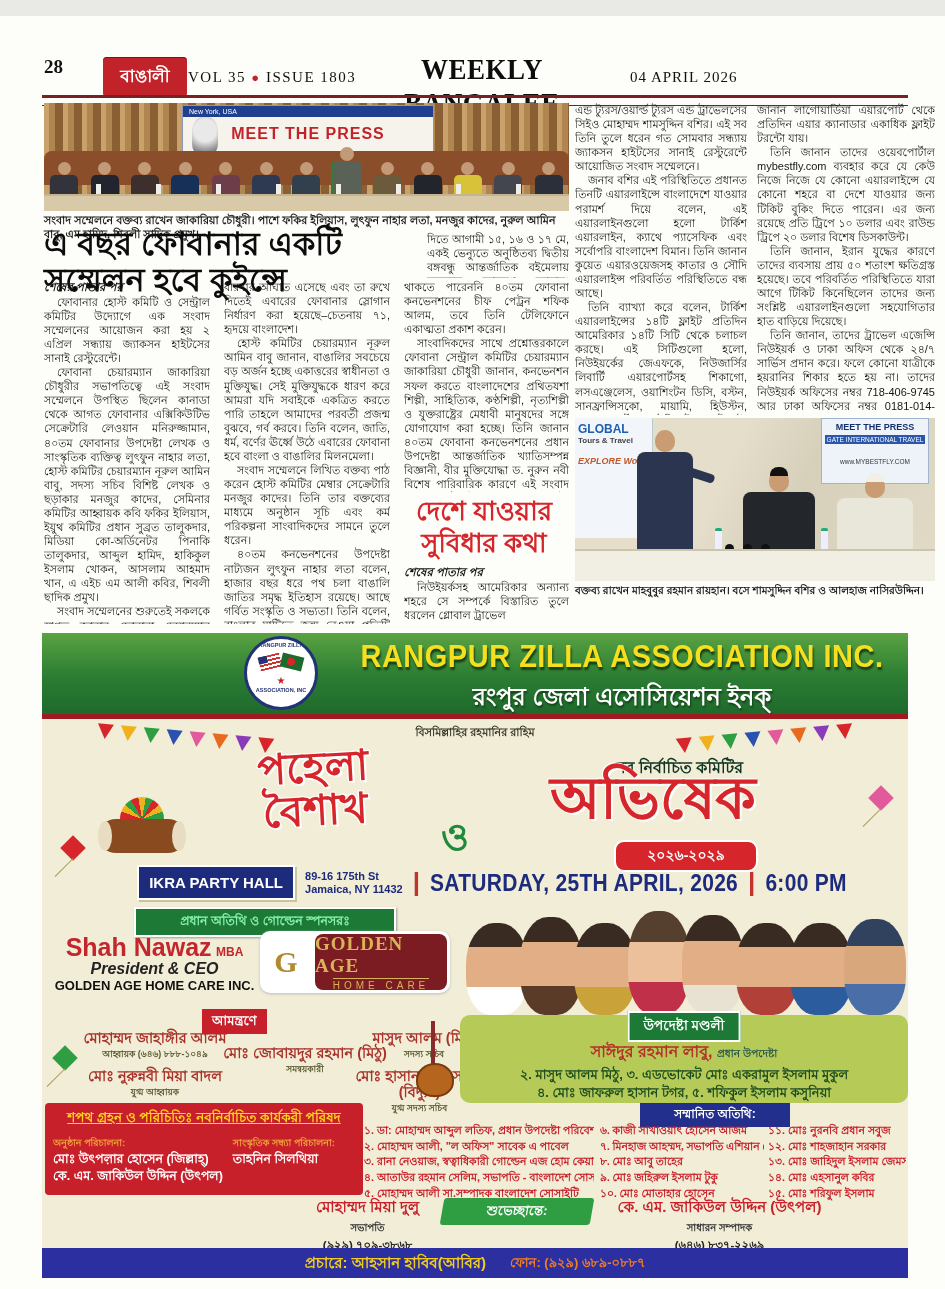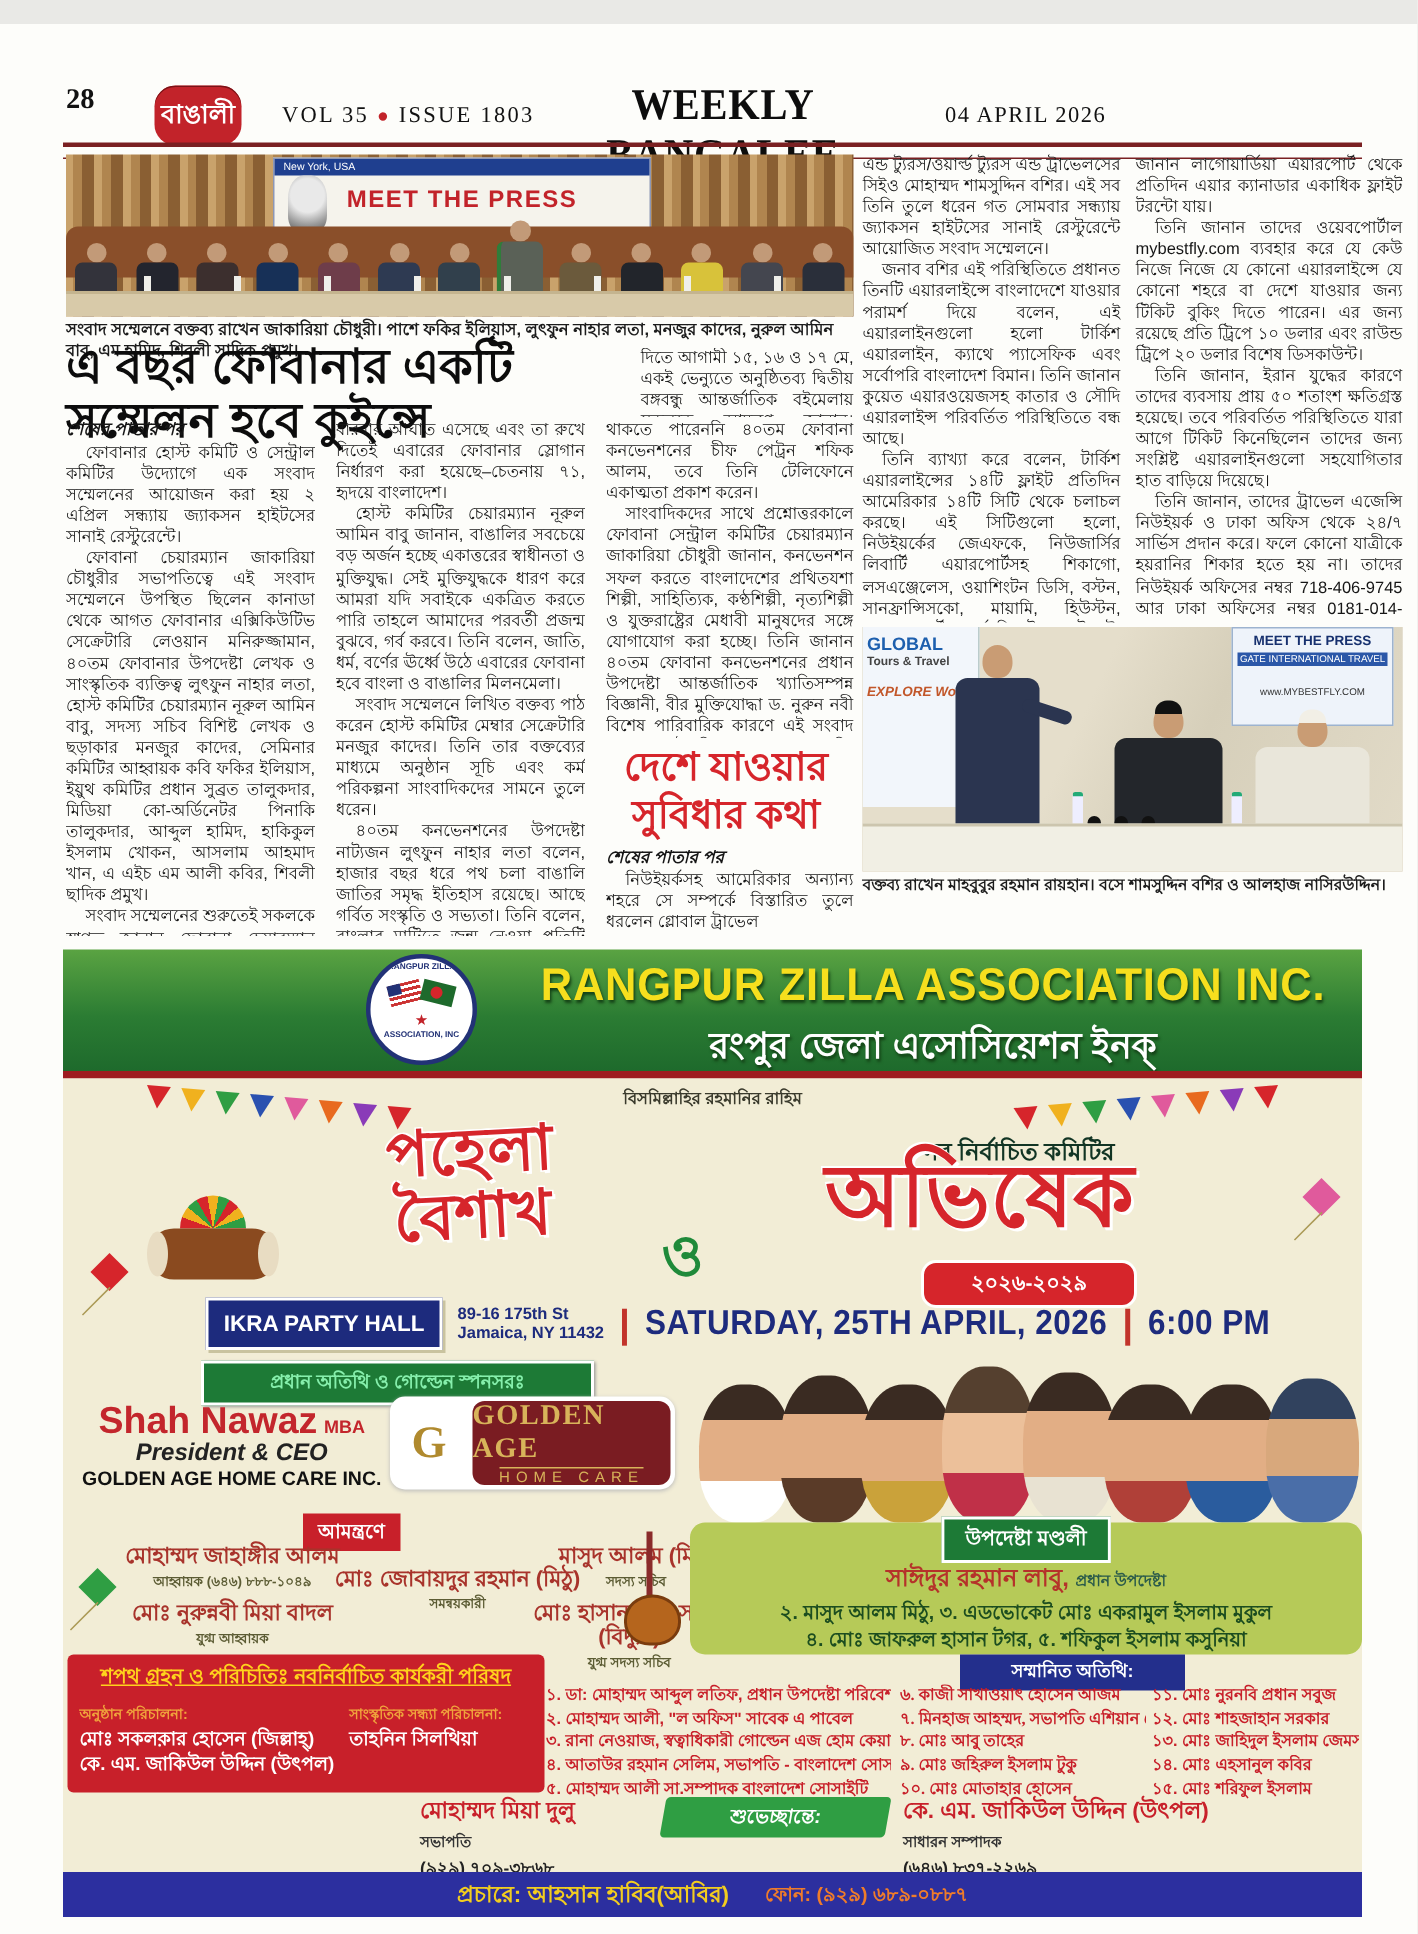--- a/index.html
+++ b/index.html
@@ -1,21 +1,21 @@
 <!DOCTYPE html>
 <html><head>
 <meta charset="utf-8">
 <style>
   html,body{margin:0;padding:0;background:#e9e9e6;}
   .page{position:relative;width:945px;height:1289px;background:#fdfdfa;margin:16px auto;
         font-family:"Liberation Sans",sans-serif;overflow:hidden;color:#151515;}
   .abs{position:absolute;}
   
   .pagenum{left:44px;top:40px;font:bold 19px "Liberation Serif",serif;color:#111;}
-  .mlogo{left:103px;top:41px;width:58px;height:40px;background:#c2232a;border-radius:14px;
+  .mlogo{left:103px;top:41px;width:84px;height:40px;background:#c2232a;border-radius:4px;
          display:flex;align-items:center;justify-content:center;color:#fff;font-weight:bold;
          font-size:17px;box-shadow:0 1px 0 #7a1317 inset;}
   .volissue{left:188px;top:53px;font:15px "Liberation Serif",serif;letter-spacing:1.5px;color:#111;}
   .reddot{color:#c2232a;font-size:13px;}
   .mtitle{left:352px;top:40px;width:260px;text-align:center;
           font:bold 27px "Liberation Serif",serif;letter-spacing:.5px;color:#0d0d0d;transform:scaleY(1.08);}
   .mdate{left:630px;top:53px;font:15px "Liberation Serif",serif;letter-spacing:1px;color:#111;}
   .mrule{left:42px;top:79px;width:866px;height:7px;border-top:3px solid #7a2022;border-bottom:1px solid #7a2022;}
   
   .photo1{left:44px;top:87px;width:525px;height:108px;overflow:hidden;
@@ -182,21 +182,21 @@
      padding:4px 8px;box-sizing:border-box;}
   .oath .ttl{color:#ffd21c;font-weight:bold;font-size:13.5px;text-align:center;text-decoration:underline;}
   .oath .cols{display:flex;gap:10px;margin-top:6px;}
   .oath .lbl{color:#f0a33c;font-weight:bold;font-size:9.5px;}
   .oath .nm{color:#fff;font-weight:bold;font-size:12.5px;line-height:1.35;}
   .hon-banner{position:absolute;left:598px;top:384px;width:150px;background:#232f8c;color:#fff;font-weight:bold;
      font-size:12px;text-align:center;padding:2px 0;}
   .honcol{position:absolute;top:404px;color:#c8202a;font-weight:bold;font-size:10.8px;line-height:1.45;}
   .honcol div{white-space:nowrap;overflow:hidden;}
   .honA{left:322px;width:230px;} .honB{left:558px;width:164px;font-family:Liberation Serif, serif;} .honC{left:726px;width:138px;}
-  .officer{position:absolute;}
+  .officer{position:absolute;text-align:center;}
   .officer .nm{color:#c8202a;font-weight:bold;font-size:15px;}
   .officer .rl{color:#333;font-weight:bold;font-size:10px;}
   .officer .ph{color:#222;font-weight:bold;font-size:11.5px;}
   .off-pres{left:238px;top:476px;width:175px;}
   .off-sec{left:560px;top:476px;width:235px;}
   .ribbon{position:absolute;left:400px;top:479px;width:150px;background:#2f9e43;color:#fff;font-weight:bold;
      font-size:13px;text-align:center;padding:3px 0;transform:skewX(-10deg);border-radius:3px;}
   .bluebar{left:42px;top:1232px;width:866px;height:30px;background:#2c2f9f;display:flex;align-items:center;
      justify-content:center;gap:24px;}
   .bluebar .lbl{color:#f2cd1f;font-weight:bold;font-size:15px;}
@@ -503,21 +503,21 @@
       </div>
       <div class="adv-line">২. মাসুদ আলম মিঠু, ৩. এডভোকেট মোঃ একরামুল ইসলাম মুকুল</div>
       <div class="adv-line">৪. মোঃ জাফরুল হাসান টগর, ৫. শফিকুল ইসলাম কসুনিয়া</div>
     </div>
 
     <div class="oath">
       <div class="ttl">শপথ গ্রহন ও পরিচিতিঃ নবনির্বাচিত কার্যকরী পরিষদ</div>
       <div class="cols">
         <div>
           <div class="lbl">অনুষ্ঠান পরিচালনা:</div>
-          <div class="nm">মোঃ সকলক়ার হোসেন (জিল্লাহ্)</div>
+          <div class="nm">মোঃ উৎপল়ার হোসেন (জিল্লাহ্)</div>
           <div class="nm">কে. এম. জাকিউল উদ্দিন (উৎপল)</div>
         </div>
         <div>
           <div class="lbl">সাংস্কৃতিক সন্ধ্যা পরিচালনা:</div>
           <div class="nm">তাহনিন সিলথিয়া</div>
         </div>
       </div>
     </div>
 
     <div class="hon-banner">সম্মানিত অতিথি:</div>

